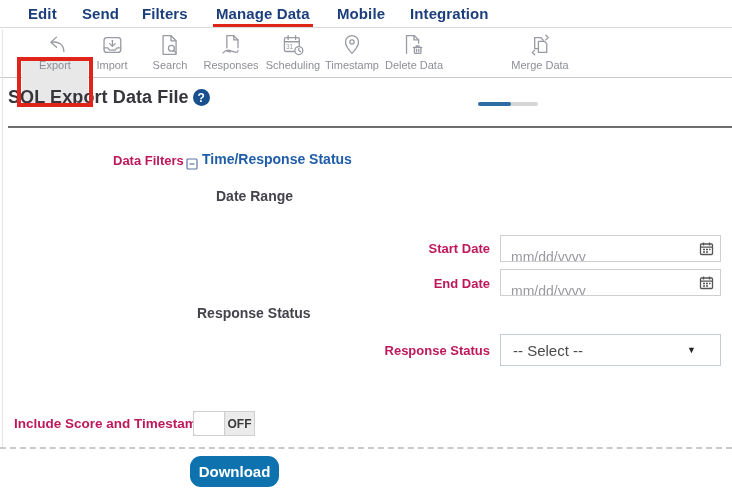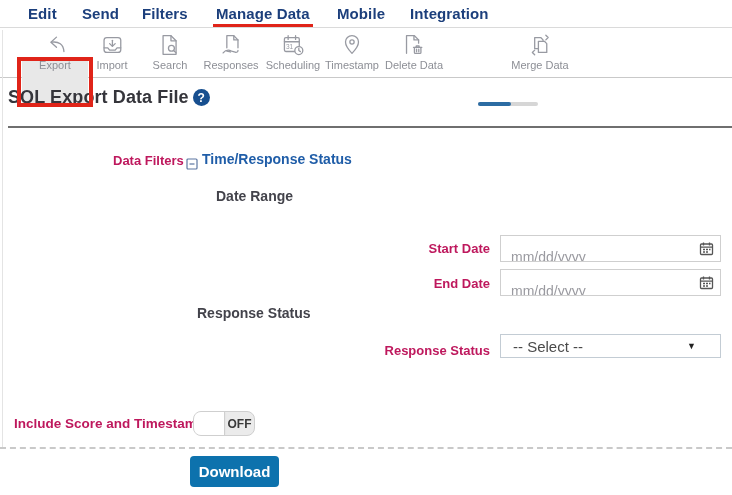--- a/index.html
+++ b/index.html
@@ -33,29 +33,29 @@
   .fheading { position:absolute; font-weight:700; color:#43434b; font-size:14px; }
   .group-link { position:absolute; left:202px; top:151px; font-size:14px; font-weight:700; color:#1f5da8; cursor:pointer; }
   .collapse-box { position:absolute; left:186px; top:156px; width:12px; height:12px; cursor:pointer; }
   .collapse-box svg { width:12px; height:12px; stroke:#5d77a2; fill:none; stroke-width:1.2; }
 
   .datefield { position:absolute; left:500px; width:221px; height:27px; }
   .datefield input { width:100%; height:100%; border:1px solid #cfcfcf; padding:16px 26px 0 10px; font-size:14px; color:#444; font-family:"Liberation Sans",sans-serif; background:#fff; }
   .datefield input::placeholder { color:#9a9aa0; opacity:1; }
   .cal-icon { position:absolute; right:7px; top:6px; width:15px; height:15px; stroke:#555; fill:none; stroke-width:1.3; pointer-events:none; }
 
-  .select-box { position:absolute; left:500px; top:334px; width:221px; height:24px; border:1px solid #c3ccd4; background:#fff; display:flex; align-items:center; padding:0 24px 0 12px; font-size:15px; color:#4a4a4a; cursor:pointer; }
+  .select-box { position:absolute; left:500px; top:334px; width:221px; height:32px; border:1px solid #c3ccd4; background:#fff; display:flex; align-items:center; padding:0 24px 0 12px; font-size:15px; color:#4a4a4a; cursor:pointer; }
   .select-caret { margin-left:auto; font-size:9px; color:#222; }
 
-  .toggle { position:absolute; left:193px; top:411px; width:62px; height:25px; border:1px solid #cfcfcf; border-radius:8px; background:#ebebeb; display:flex; cursor:pointer; overflow:hidden; }
+  .toggle { position:absolute; left:193px; top:411px; width:62px; height:25px; border:1px solid #cfcfcf; border-radius:0; background:#ebebeb; display:flex; cursor:pointer; overflow:hidden; }
   .toggle .knob { width:31px; height:100%; background:#fff; border-right:1px solid #cfcfcf; border-radius:3px 0 0 3px; box-shadow:0 0 2px rgba(0,0,0,.08); }
   .toggle .state { flex:1; display:flex; align-items:center; justify-content:center; font-size:12px; font-weight:700; color:#3a3a3a; }
 
   .dashed-sep { position:absolute; top:447px; left:0; right:0; border-top:2px dashed #c9c9c9; }
-  .btn-download { position:absolute; left:190px; top:456px; width:89px; height:31px; background:#0d72ad; border:none; border-radius:4px; color:#fff; font-size:15px; font-weight:700; font-family:"Liberation Sans",sans-serif; cursor:pointer; }
+  .btn-download { position:absolute; left:190px; top:456px; width:89px; height:31px; background:#0d72ad; border:none; border-radius:11px; color:#fff; font-size:15px; font-weight:700; font-family:"Liberation Sans",sans-serif; cursor:pointer; }
 </style>
 </head>
 <body>
 
 <div class="screen">
 
   <div class="navbar">
     <a class="nav-item" style="left:28px">Edit</a>
     <a class="nav-item" style="left:82px">Send</a>
     <a class="nav-item" style="left:142px">Filters</a>

